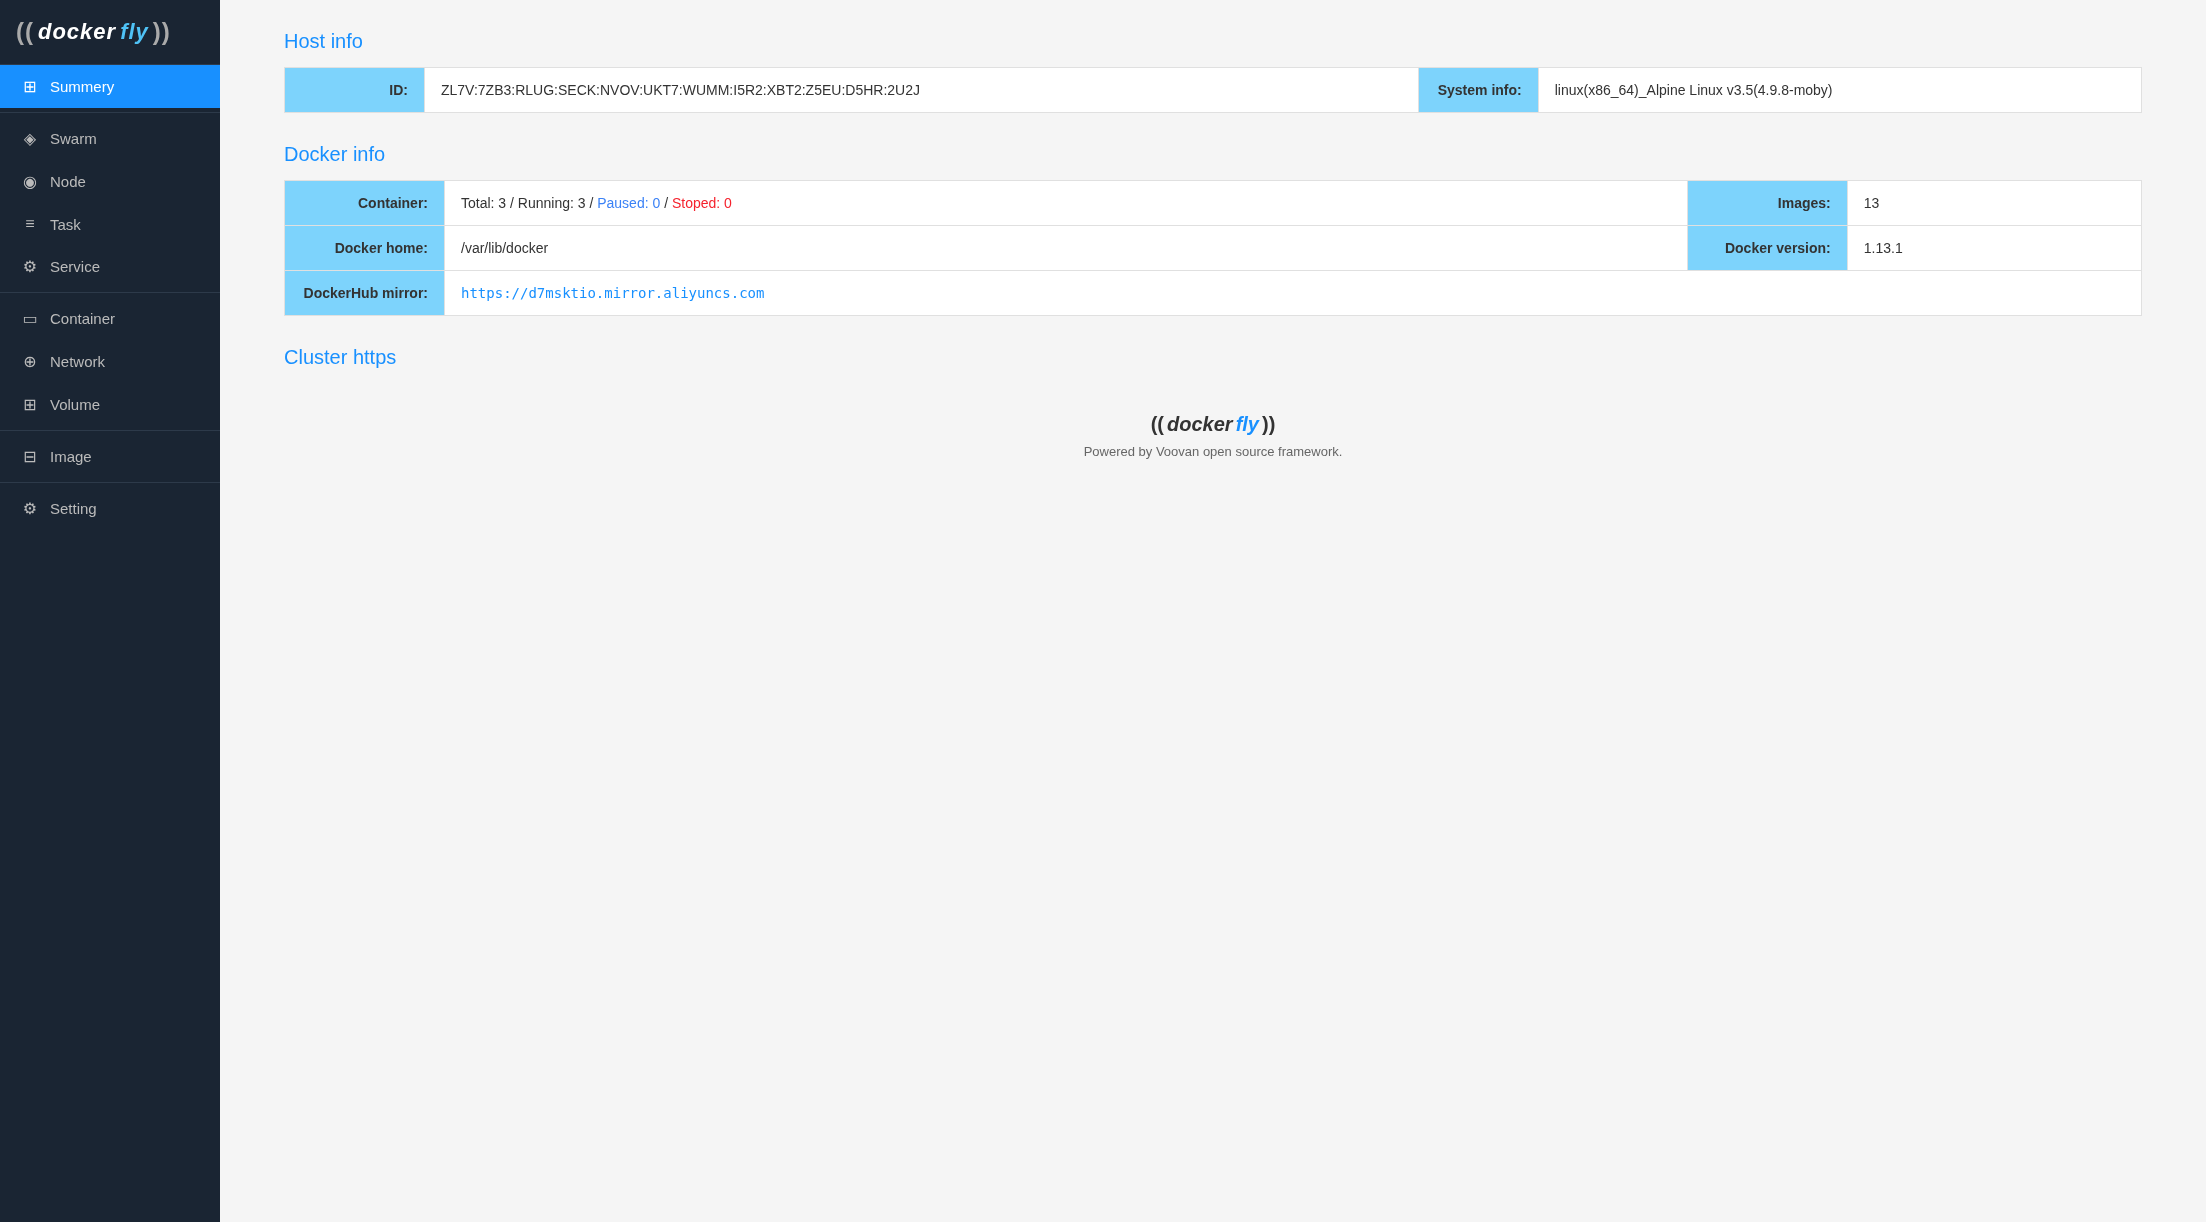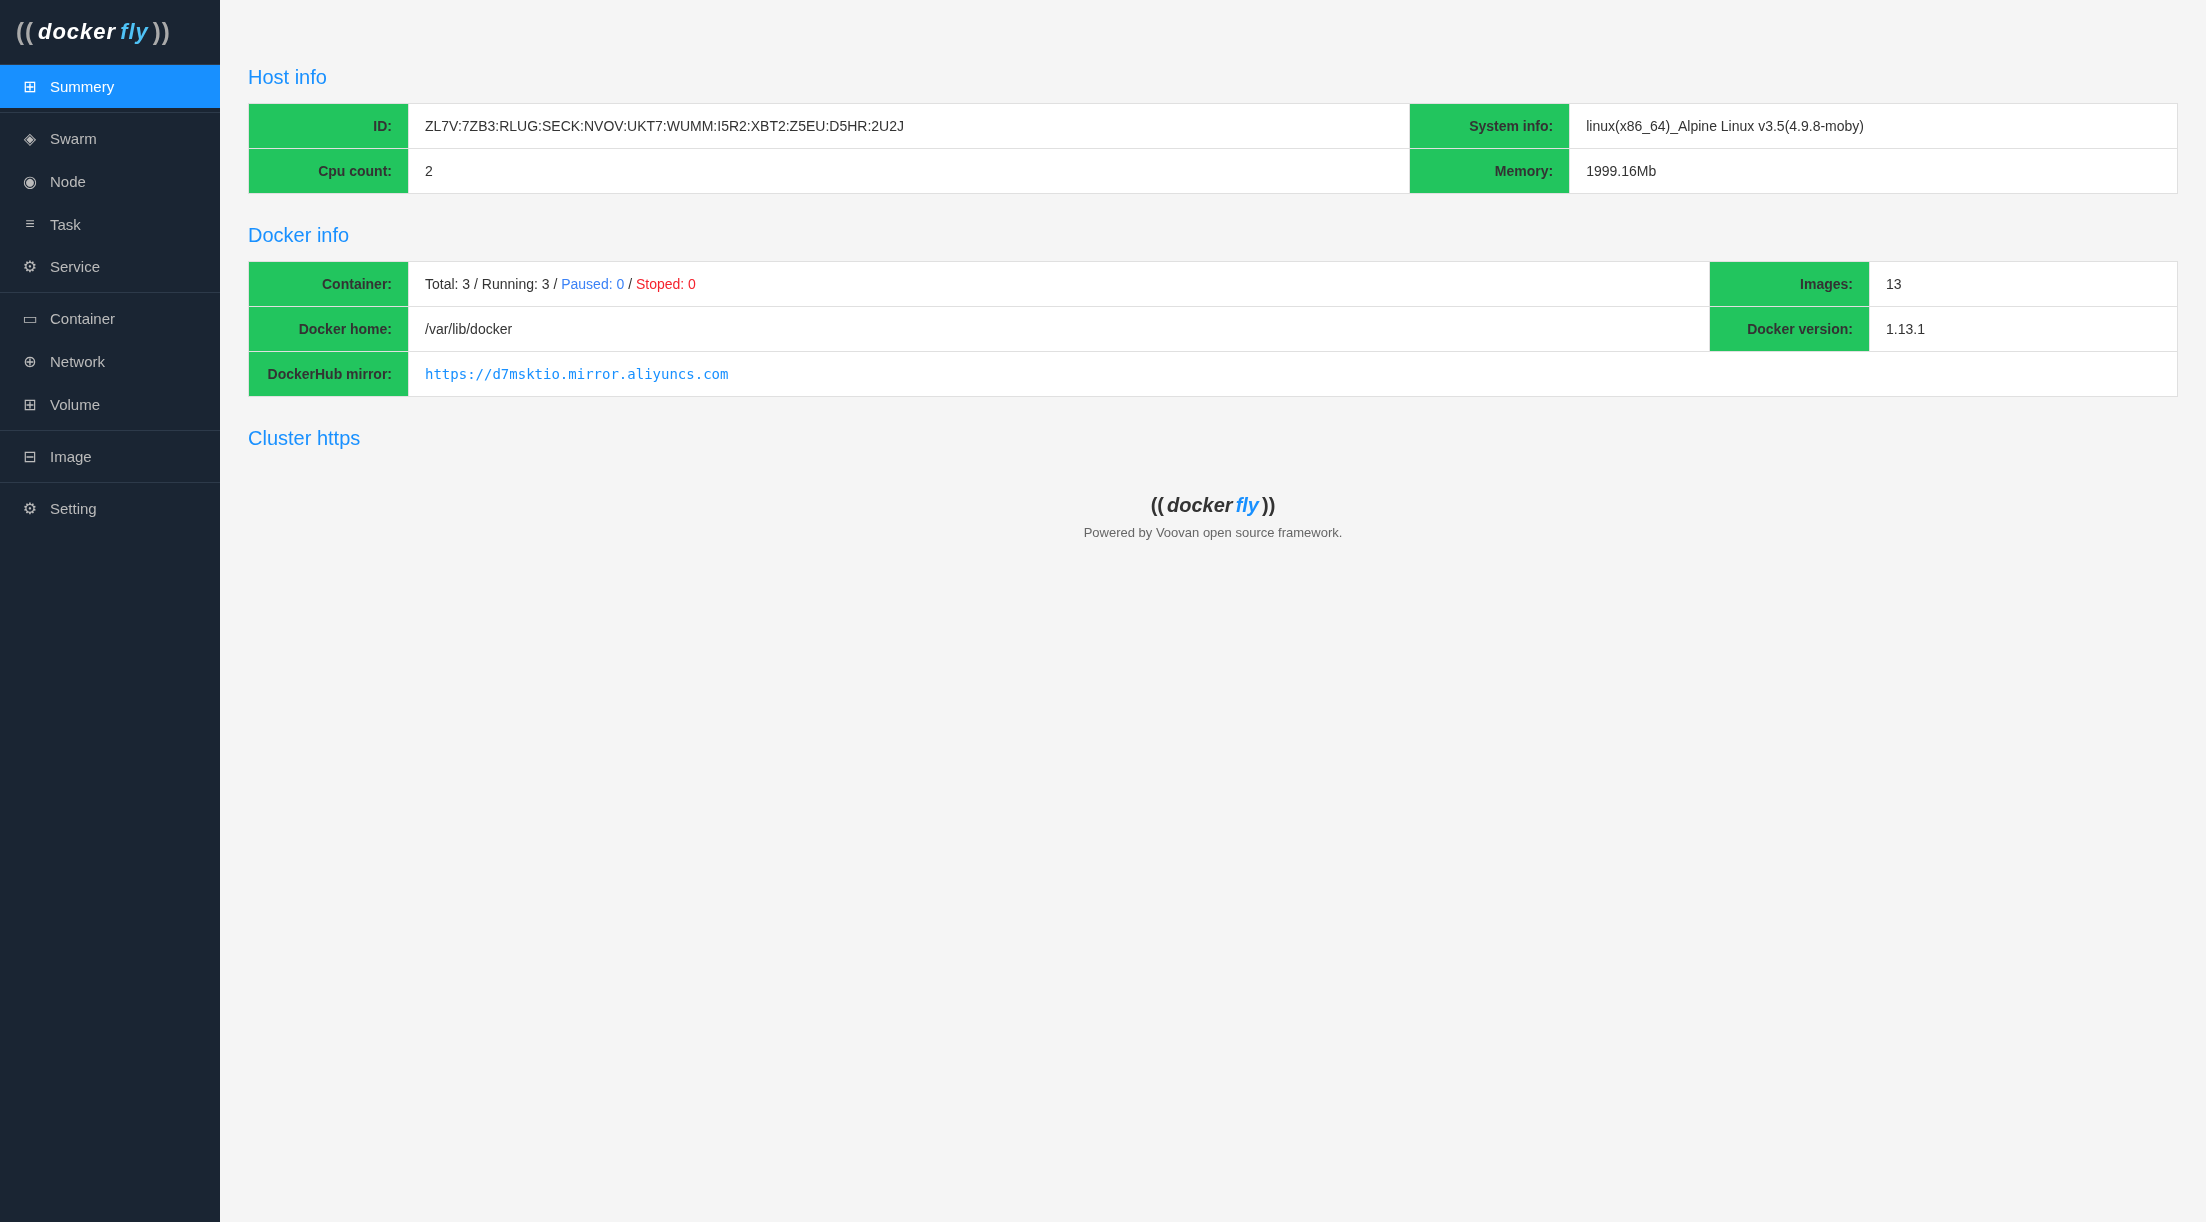--- a/index.html
+++ b/index.html
@@ -63,24 +63,23 @@
     }
     .sidebar-item .icon {
       font-size: 16px;
       width: 20px;
       text-align: center;
     }
 
     
     #main {
       flex: 1;
-      padding: 30px 28px;
+      padding: 30px 64px;
       background: #f5f5f5;
       overflow-y: auto;
-      margin-top: 36px;
     }
 
     .section-title {
       font-size: 20px;
       color: #1890ff;
       font-weight: normal;
       margin-bottom: 14px;
     }
 
     .info-table {
@@ -94,21 +93,21 @@
       padding: 14px 16px;
       border: 1px solid #e0e0e0;
       vertical-align: middle;
     }
     .info-table td.label {
       font-weight: bold;
       text-align: right;
       color: #333;
       white-space: nowrap;
       width: 160px;
-      background: #22c55e;
+      background: #7dd3fc;
     }
     .info-table td.value {
       color: #333;
     }
 
     .text-blue { color: #1890ff; }
     .text-green { color: #3b82f6; }
     .text-red { color: #f5222d; text-align: right; }
 
     
@@ -204,26 +203,20 @@
 <div id="main">
 
   <h2 class="section-title">Host info</h2>
   <table class="info-table">
     <tbody>
         <tr>
       <td class="label" style="width:140px">ID:</td>
       <td class="value">ZL7V:7ZB3:RLUG:SECK:NVOV:UKT7:WUMM:I5R2:XBT2:Z5EU:D5HR:2U2J</td>
       <td class="label" style="width:120px">System info:</td>
       <td class="value">linux(x86_64)_Alpine Linux v3.5(4.9.8-moby)</td>
-    </tr>
-    <tr>
-      <td class="label">Cpu count:</td>
-      <td class="value">2</td>
-      <td class="label">Memory:</td>
-      <td class="value">1999.16Mb</td>
     </tr>
   </tbody>
     </table>
 
   <h2 class="section-title">Docker info</h2>
   <table class="info-table">
     <tbody>
         <tr>
       <td class="label" style="width:140px">Container:</td>
       <td class="value">

